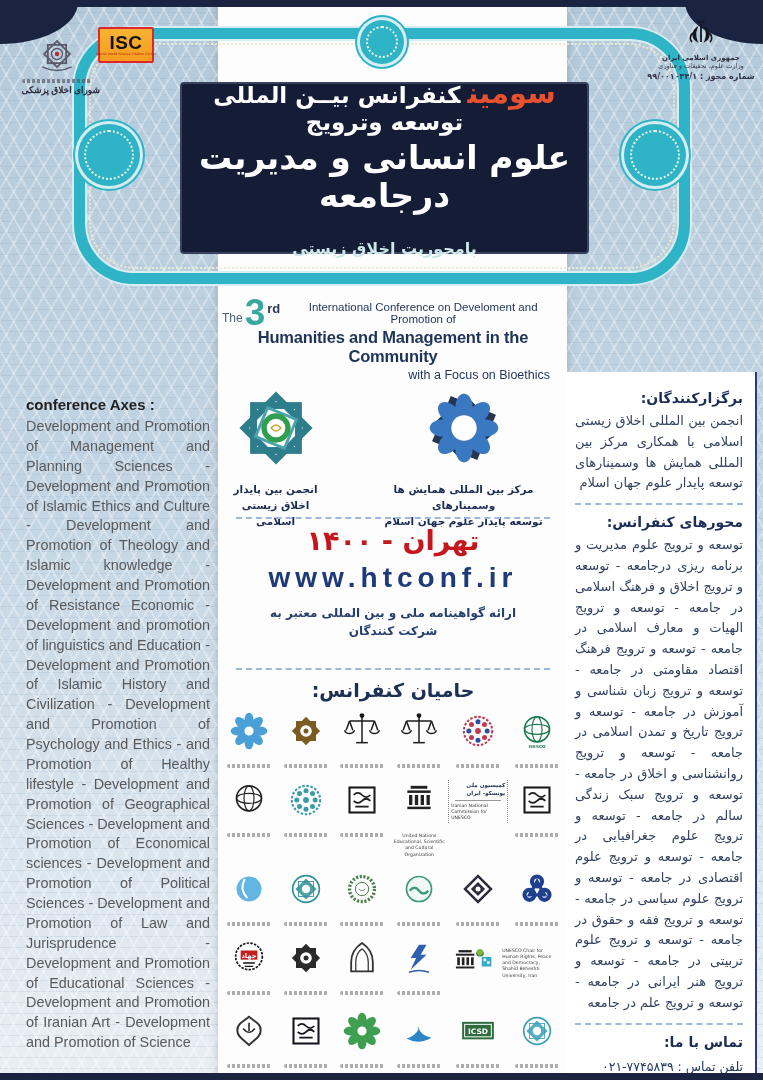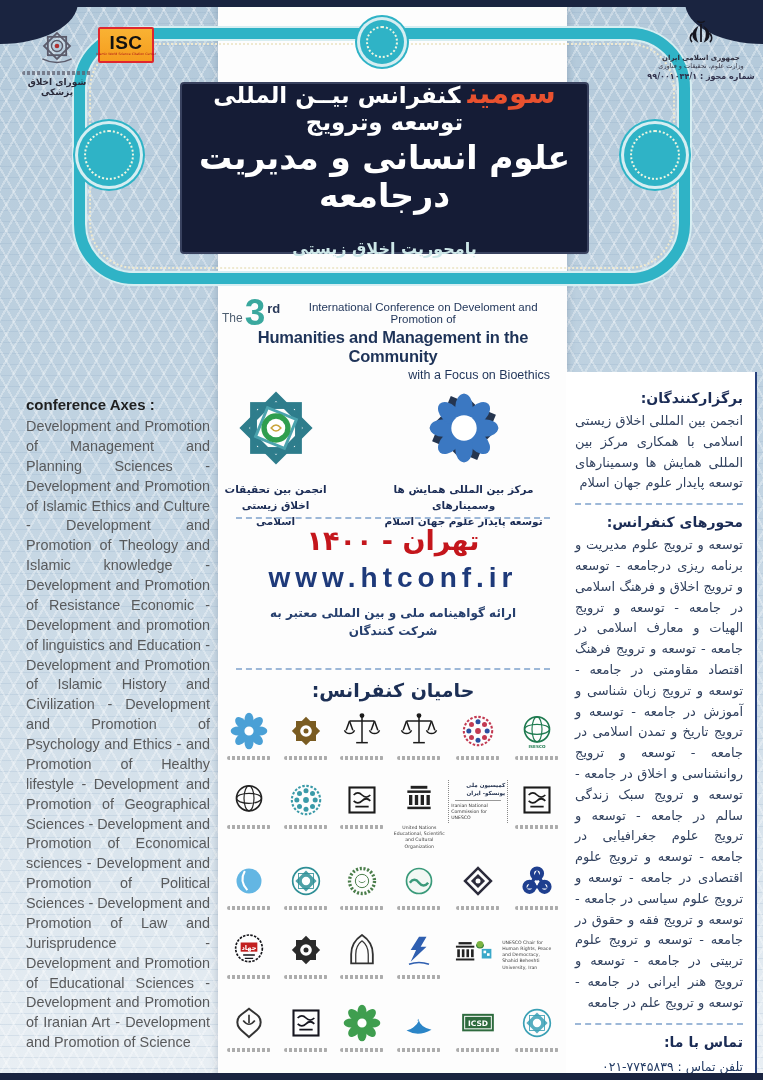--- a/index.html
+++ b/index.html
@@ -15,21 +15,21 @@
   .bar{position:absolute;left:0;width:763px;height:7px;background:#1a2440;z-index:6;}
   .bar.top{top:0}.bar.bottom{bottom:0}
   .corner{position:absolute;top:0;width:78px;height:44px;background:#1a2440;z-index:5;}
   .corner.left{left:0;border-bottom-right-radius:100% 95%;}
   .corner.right{right:0;border-bottom-left-radius:100% 95%;}
 
   .center-band{position:absolute;left:218px;top:0;width:349px;height:1080px;background:#fdfdfd;
     box-shadow:0 0 8px rgba(40,60,90,.25);z-index:1;}
 
   
-  .uni-block{position:absolute;left:14px;top:24px;width:86px;z-index:7;text-align:center;}
+  .uni-block{position:absolute;left:14px;top:32px;width:86px;z-index:7;font-family:Liberation Serif, serif;}
   .uni-block svg{display:block;margin:0 auto;}
   .uni-squig{height:4px;margin:3px 8px 2px;border-radius:2px;
     background:repeating-linear-gradient(90deg,#5a5a6a 0 3px,transparent 3px 5px);opacity:.7;}
   .uni-cap{font-size:9px;font-weight:bold;color:#2a2a3a;direction:rtl;}
   .isc{position:absolute;left:98px;top:27px;width:56px;height:36px;z-index:7;box-sizing:border-box;
     background:linear-gradient(180deg,#f9b233,#f59d1e);border:2px solid #e0262d;border-radius:2px;
     display:flex;flex-direction:column;align-items:center;justify-content:center;}
   .isc-label{font-size:19px;font-weight:700;color:#111;line-height:1;letter-spacing:.5px;
     font-family:"Liberation Sans",sans-serif;}
   .isc-sub{font-size:3.2px;color:#b01218;line-height:1.4;white-space:nowrap;}
@@ -85,21 +85,21 @@
     font-size:27px;font-weight:bold;color:#c4161c;direction:rtl;}
   .website{position:absolute;left:222px;top:562px;width:342px;text-align:center;z-index:3;
     font-size:28px;font-weight:bold;color:#1e3a7a;letter-spacing:5px;text-decoration:none;
     font-family:"Liberation Sans",sans-serif;display:block;}
   .cert{position:absolute;left:222px;top:604px;width:342px;text-align:center;z-index:3;
     font-size:12px;font-weight:bold;color:#27406e;direction:rtl;line-height:1.5;}
   .sp-head{position:absolute;left:222px;top:679px;width:342px;text-align:center;z-index:3;
     font-size:19px;font-weight:bold;color:#1c2f55;direction:rtl;}
   .sp-grid{position:absolute;left:221px;top:711px;width:344px;z-index:3;
     display:grid;grid-template-columns:repeat(6,1fr);row-gap:11px;column-gap:1px;}
-  .sp-cell{display:flex;flex-direction:column;align-items:center;gap:5px;min-height:58px;}
+  .sp-cell{display:flex;flex-direction:column;align-items:center;gap:13px;min-height:58px;}
   .sp-cell.span2{grid-column:span 2;flex-direction:row;align-items:flex-start;gap:4px;padding-top:4px;}
   .squig{width:44px;height:4px;border-radius:2px;
     background:repeating-linear-gradient(90deg,#8a8a8a 0 3px,transparent 3px 5px);opacity:.7;}
   .sp-cap{font-size:4.6px;color:#3a3a3a;text-align:center;line-height:1.35;width:54px;}
   .sp-cap.side{text-align:left;width:54px;padding-top:6px;}
   .tb{width:54px;border-left:1.5px dotted #888;border-right:1.5px dotted #888;padding:2px 2px;}
   .tb .fa-line{font-size:5.6px;font-weight:bold;color:#23324f;direction:rtl;line-height:1.4;}
   .tb hr{border:none;border-top:1px solid #999;margin:2px 4px;}
   .tb .en-line{font-size:4.6px;color:#333;line-height:1.35;}
 
@@ -200,21 +200,21 @@
           </g>
           <g fill="none" stroke="#4ba3ae" stroke-width="3">
             <rect x="27" y="27" width="32" height="32" transform="rotate(22.5 43 43)"></rect>
           </g>
           <circle cx="43" cy="43" r="15" fill="#2f9e4f"></circle>
           <circle cx="43" cy="43" r="9.5" fill="#fff"></circle>
           <path d="M38 43 q5 -6 10 0 q-5 6 -10 0 z" fill="none" stroke="#caa43a" stroke-width="1.5"></path>
         </svg>
       </span>
       <div class="org-cap">
-        <span>انجمن بین تحقیقات</span><br>
+        <span>انجمن بین پایدار</span><br>
         <span>اخلاق زیستی اسلامی</span>
       </div>
     </div>
     <div class="org">
       <span>
         <svg width="84" height="84" viewBox="0 0 86 86">
           <rect x="18" y="18" width="50" height="50" fill="#25354f" transform="rotate(45 43 43)"></rect>
           <rect x="18" y="18" width="50" height="50" fill="#25354f" transform="rotate(22.5 43 43)"></rect>
           <g>
             <ellipse cx="43" cy="22" rx="9" ry="14" fill="#3b78c2" transform="rotate(0 43 43)"></ellipse>

